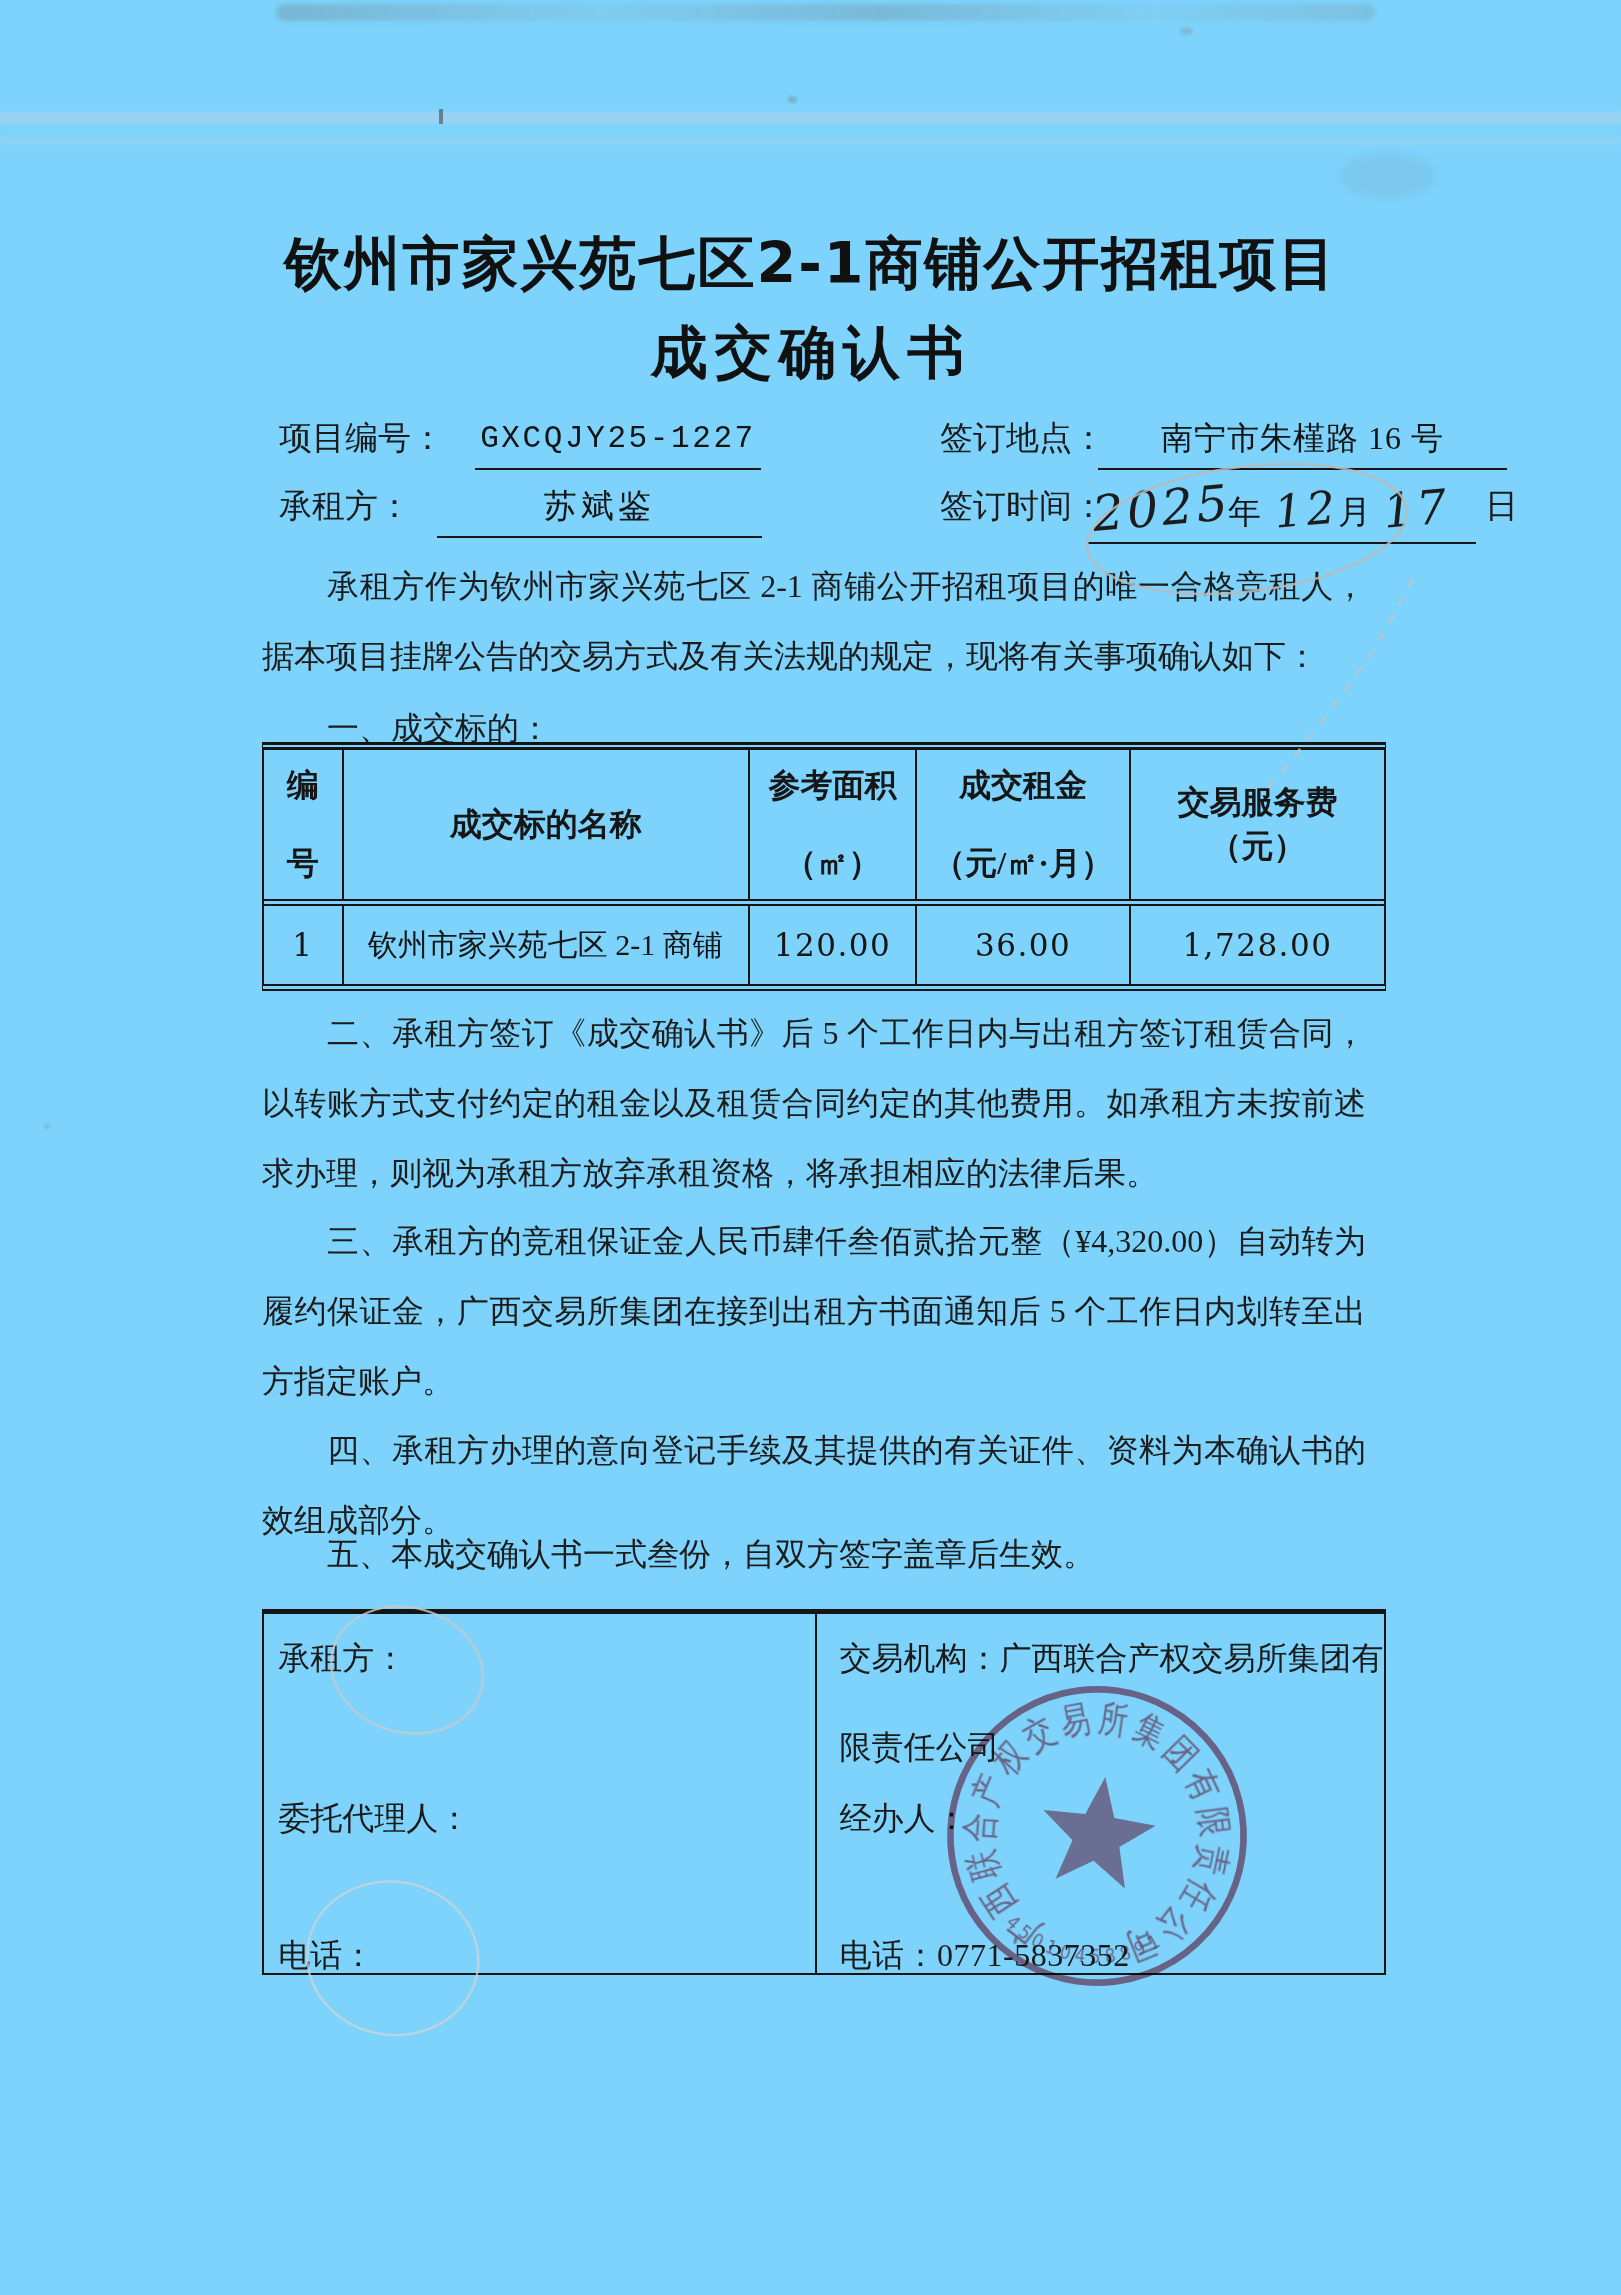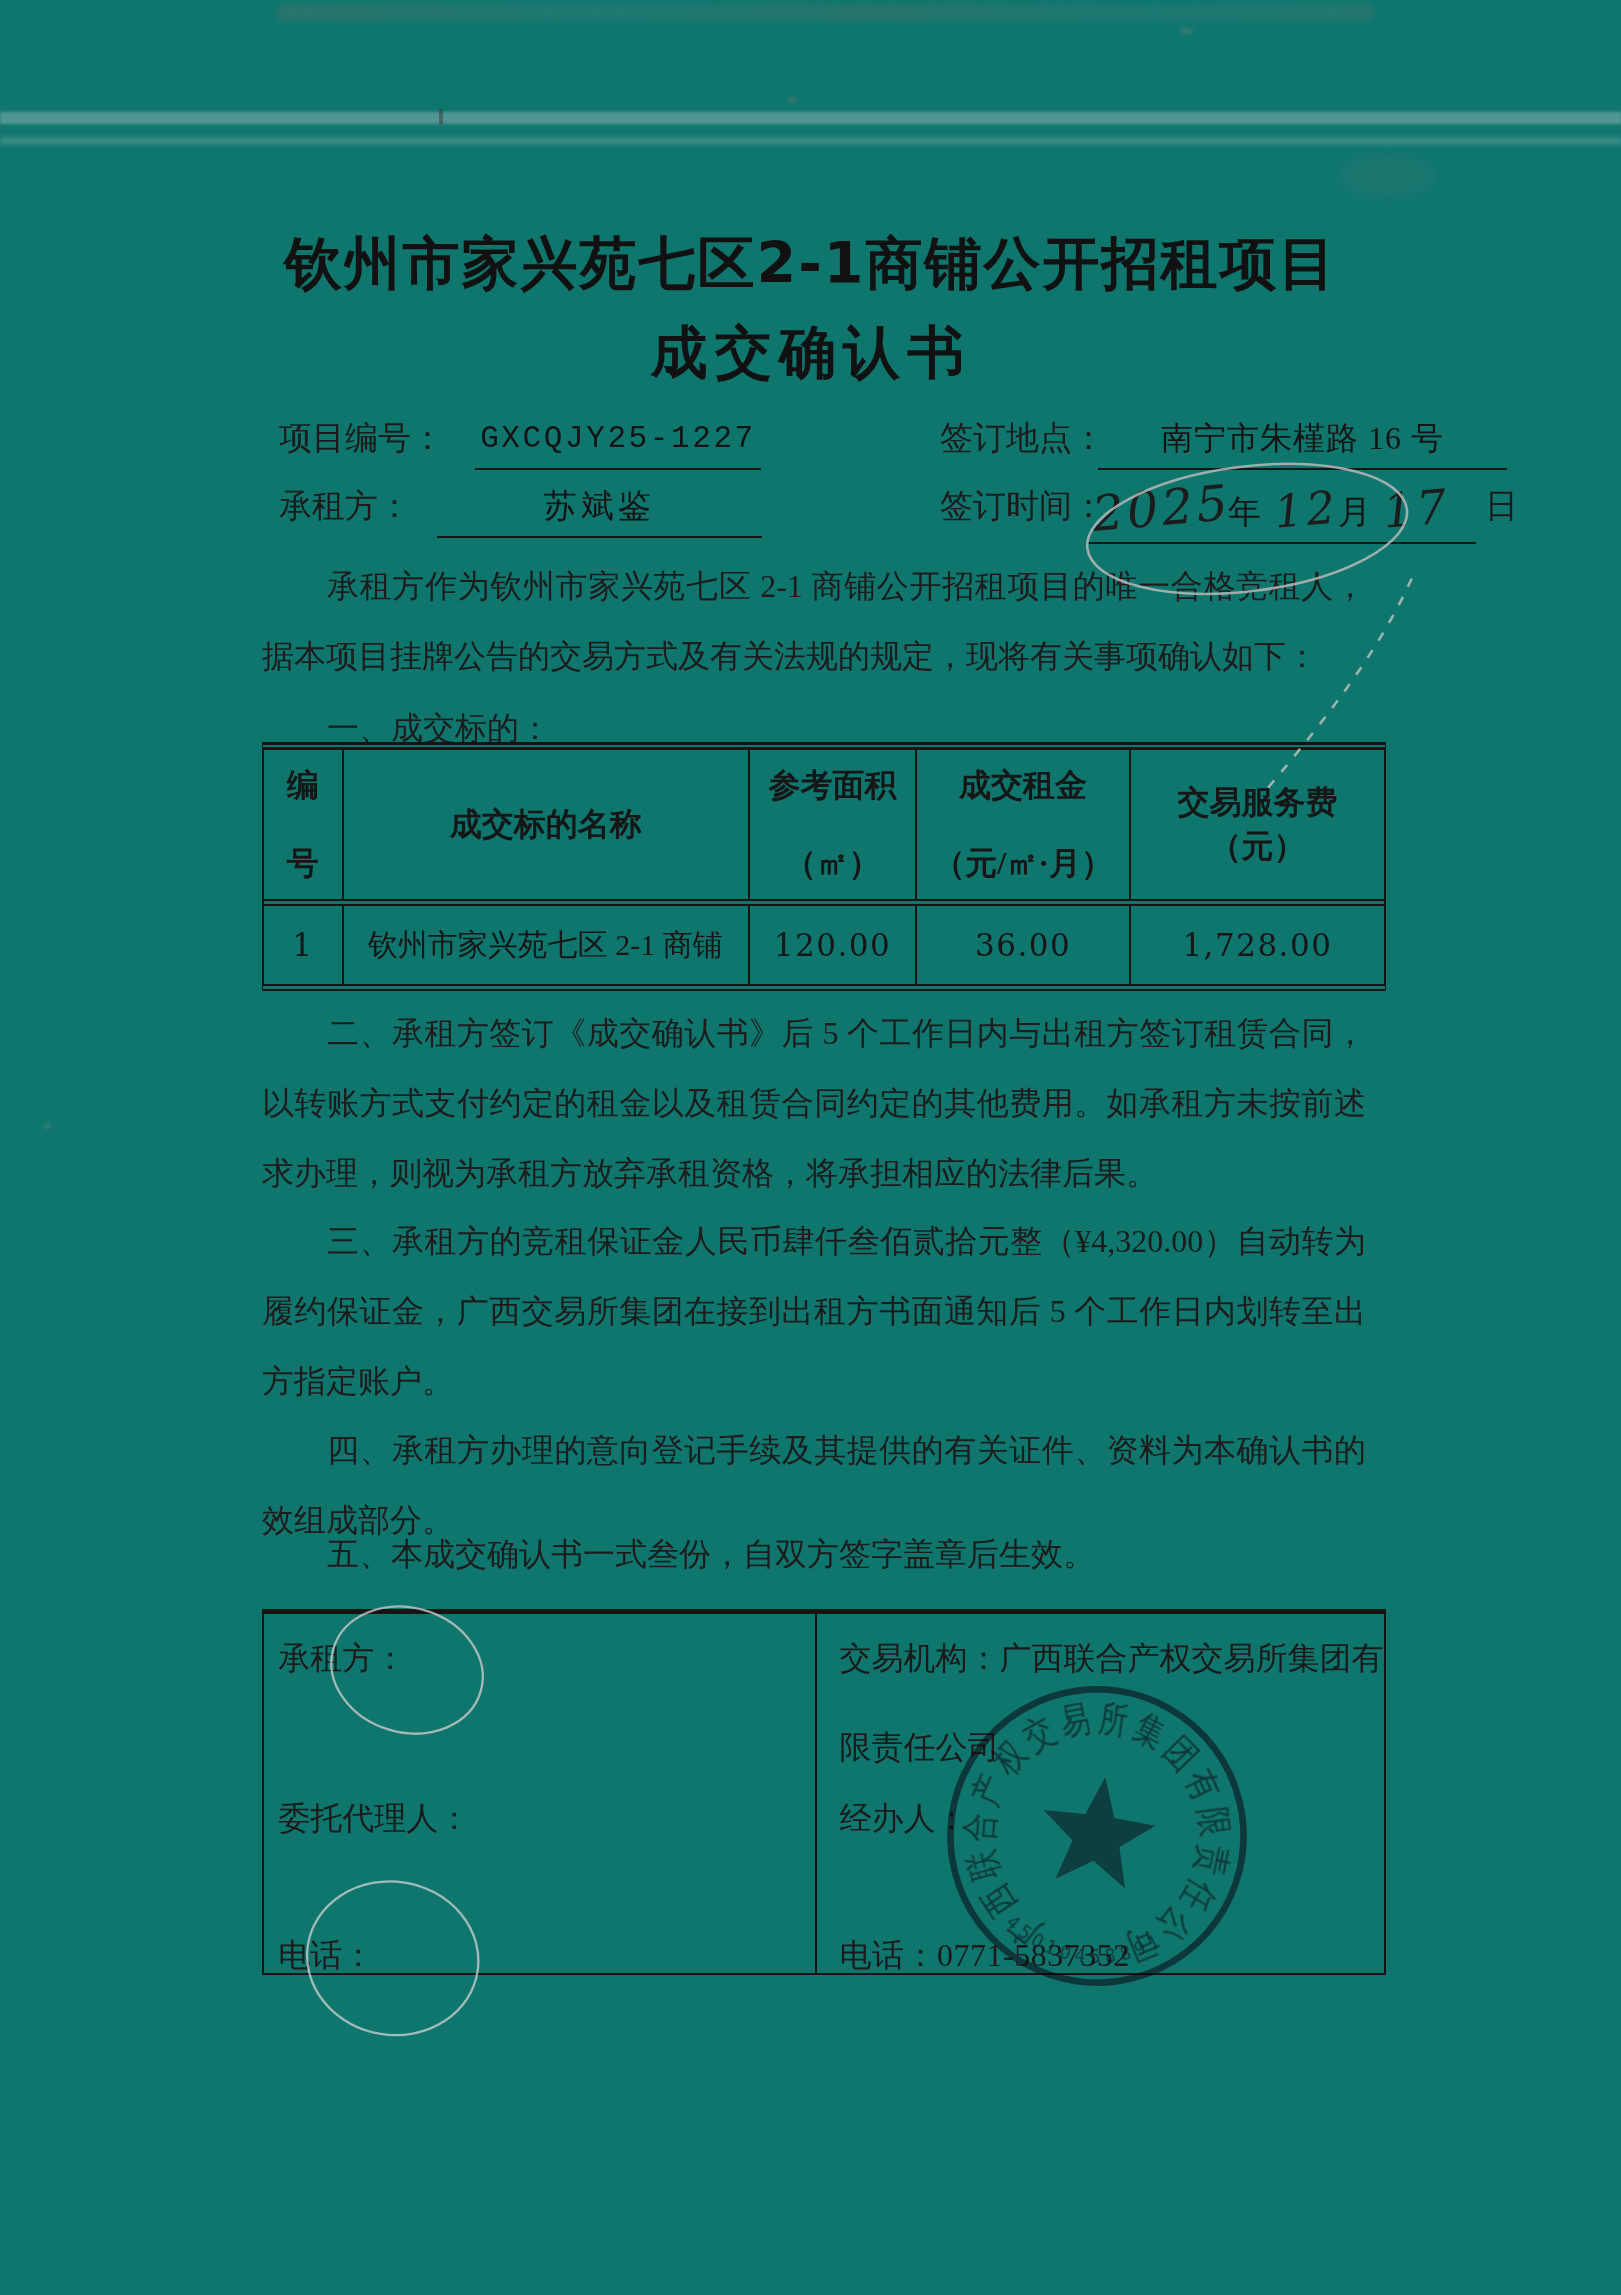--- a/index.html
+++ b/index.html
@@ -1,19 +1,19 @@
 <!DOCTYPE html>
 <html style="font-size:8.2px"><head>
 <meta charset="utf-8">
 <style>
   html,body{margin:0;padding:0;background:#ffffff;}
   .page{
     position:relative;
     width:1622px;height:2295px;
-    background:#0f766e;
+    background:#7dd3fc;
     overflow:hidden;
     font-family:"Liberation Serif","DejaVu Serif",serif;
     color:#1e1e1e;
   }
   
   .title{
     position:absolute;left:0;width:100%;
     text-align:center;
     font-family:"DejaVu Sans","Liberation Sans",sans-serif;
     font-weight:bold;color:#111;

